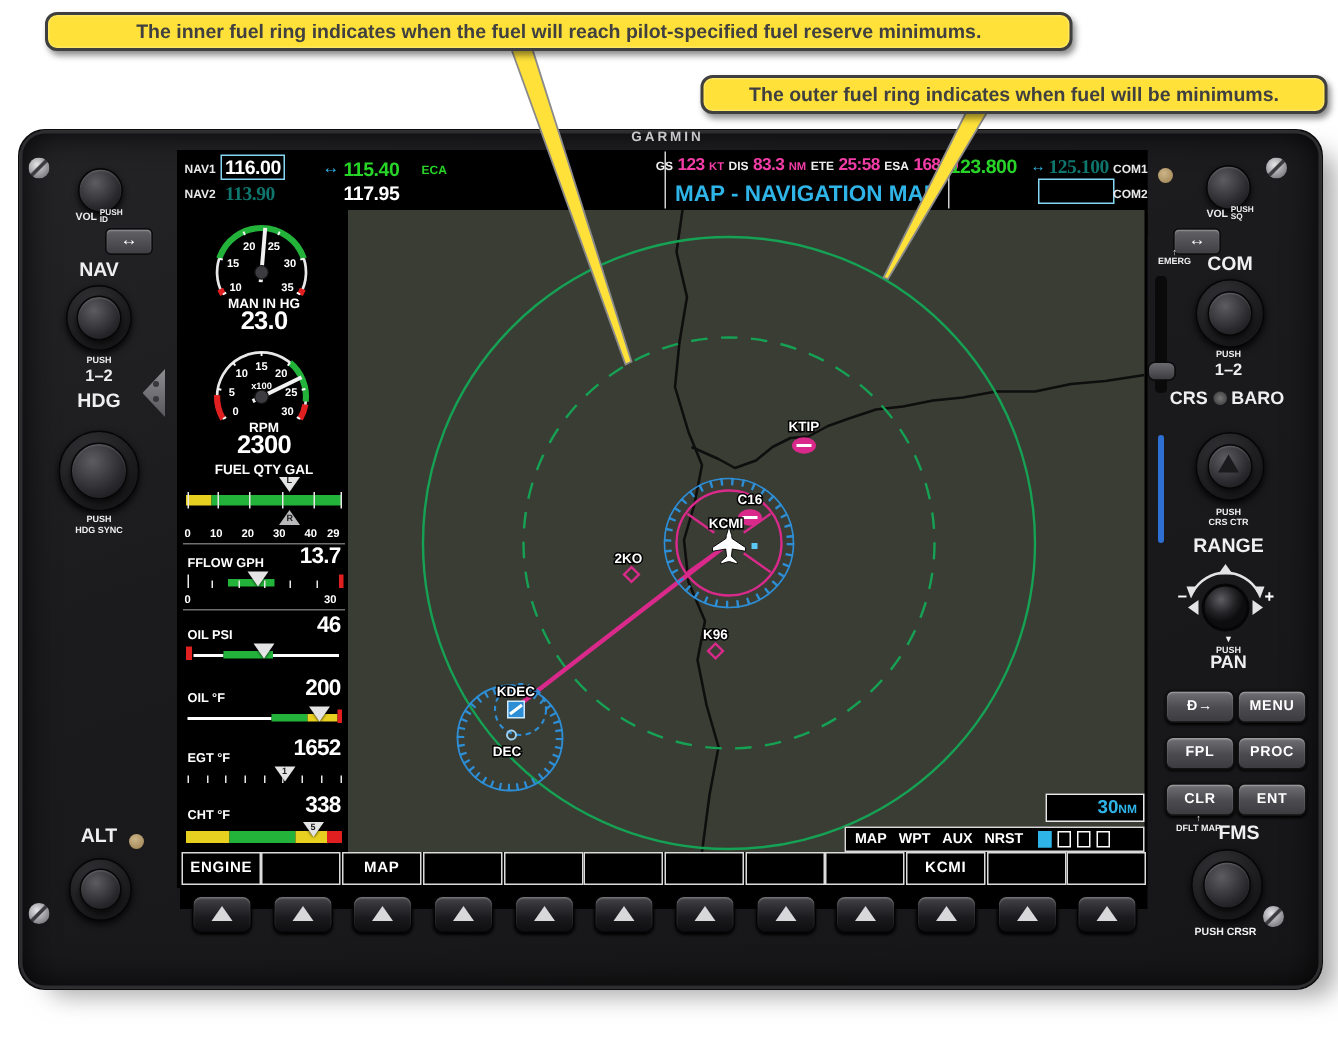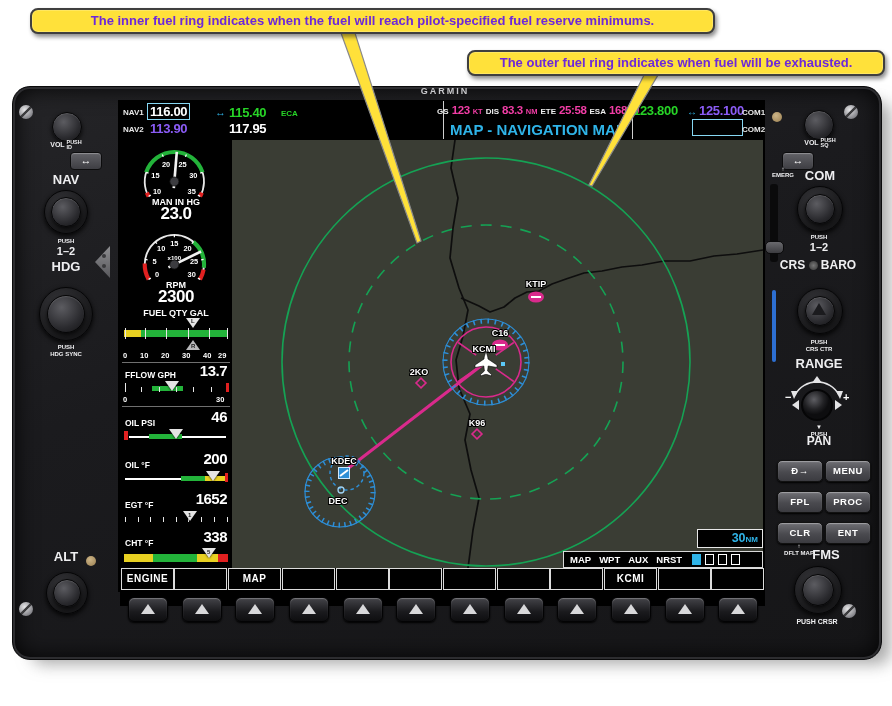--- a/index.html
+++ b/index.html
@@ -53,21 +53,21 @@
     background:linear-gradient(#444449,#1a1a1d 60%,#0e0e10);border:1px solid #030304;
     box-shadow:inset 0 1px 1px rgba(255,255,255,.28),0 1px 2px #000;}
   .sk-tri{position:absolute;left:12px;top:6px;width:0;height:0;border-left:7px solid transparent;
     border-right:7px solid transparent;border-bottom:10px solid #d8d8da;}
 
   
   .topbar{position:absolute;left:118px;top:100px;width:647px;height:40px;background:#000;color:#fff;}
   .freq{font-size:13px;font-weight:bold;letter-spacing:-.3px;}
   .minilbl{font-size:8px;font-weight:bold;color:#e8e8e8;}
   .fbox{border:1.5px solid #86d7f3;padding:0 2px;}
-  .cyan{color:#2fb4e8;}.grn{color:#27d427;}.gry{color:#8b5cf6;}.mag{color:#f23da6;}
+  .cyan{color:#2fb4e8;}.grn{color:#27d427;}.gry{color:#0f766e;font-family:Liberation Serif, serif;}.mag{color:#f23da6;}
   .gsrow{position:absolute;left:443px;top:101px;width:188px;height:38px;
     border-left:1px solid #cfcfcf;border-right:1px solid #cfcfcf;}
   .gsline{position:absolute;left:0;top:3px;width:100%;display:flex;justify-content:center;gap:3px;
     align-items:baseline;white-space:nowrap;}
   .gsline .l{font-size:8px;font-weight:bold;color:#eee;}
   .gsline .v{font-size:11.5px;font-weight:bold;letter-spacing:-.4px;}
   .gsline .u{font-size:7.5px;font-weight:bold;}
   .north{position:absolute;left:676px;top:141px;width:89px;height:17px;background:#000;color:#fff;
     font-size:10.5px;font-weight:bold;text-align:center;line-height:17px;letter-spacing:.5px;}
 
@@ -94,21 +94,21 @@
     border:1px solid #e8e8e8;color:#2fb4e8;text-align:right;font-weight:bold;font-size:12.5px;line-height:17px;padding-right:4px;box-sizing:border-box;}
   .rangebox .u{font-size:8px;}
   .pagegroup{position:absolute;left:563px;top:551px;width:200px;height:17px;background:#000;
     border:1px solid #d9d9d9;display:flex;align-items:center;gap:8px;padding:0 6px;box-sizing:border-box;}
   .pagegroup span{font-size:9.5px;font-weight:bold;color:#fff;}
   .pg-sq{width:7px;height:9px;border:1px solid #fff;}
   .pg-sq.fill{background:#2fb4e8;border-color:#2fb4e8;}
 
   
   .callout{position:absolute;background:#ffe13a;border:2px solid #3f3f3f;border-radius:8px;
-    color:#6d28d9;font-size:13px;font-weight:bold;text-align:center;padding:3px 8px;box-sizing:border-box;
+    color:#404040;font-size:13px;font-weight:bold;text-align:center;padding:3px 8px;box-sizing:border-box;
     box-shadow:2px 3px 4px rgba(0,0,0,.45), inset 0 0 0 1px #fff3;z-index:6;}
   .callout-lines{position:absolute;left:0;top:0;z-index:5;pointer-events:none;}
 
   .caption{position:absolute;left:8px;top:674px;color:#111;}
   .caption .b{font-weight:bold;font-size:14.5px;font-family:"Liberation Sans",sans-serif;}
   .caption .i{font-style:italic;font-size:15px;font-family:"Liberation Serif",serif;}
 </style>
 </head>
 <body>
 
@@ -527,15 +527,15 @@
     </div>
   <div class="sk-btn" style="left:718px;top:597px;">
       <div class="sk-tri"></div>
     </div>
 
   <svg class="callout-lines" width="892" height="706">
     <polygon points="341,33 355,33 421,241 417,243" fill="#ffe13a" stroke="#8a8a8a" stroke-width="1.2"></polygon>
     <polygon points="644,75 658,75 592,186 589,185" fill="#ffe13a" stroke="#8a8a8a" stroke-width="1.2"></polygon>
   </svg>
   <div class="callout" style="left:30px;top:8px;width:685px;height:26px;">The inner fuel ring indicates when the fuel will reach pilot-specified fuel reserve minimums.</div>
-  <div class="callout" style="left:467px;top:50px;width:418px;height:26px;">The outer fuel ring indicates when fuel will be exhausted.</div>
+  <div class="callout" style="left:467px;top:50px;width:418px;height:26px;">The outer fuel ring indicates when fuel will be minimums.</div>
 
 </div>
 
 </body></html>

